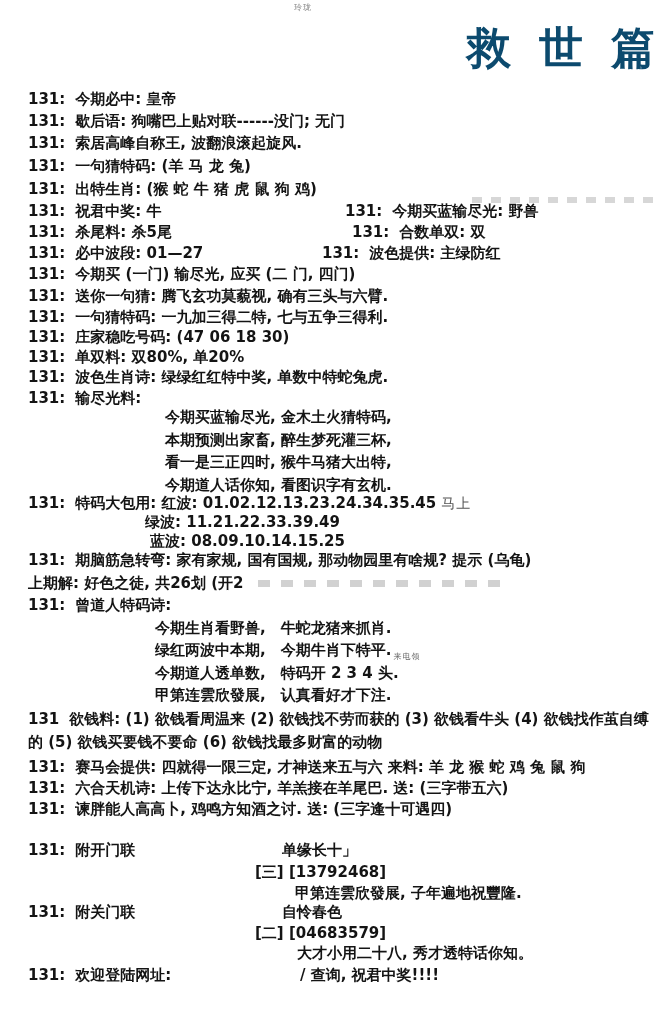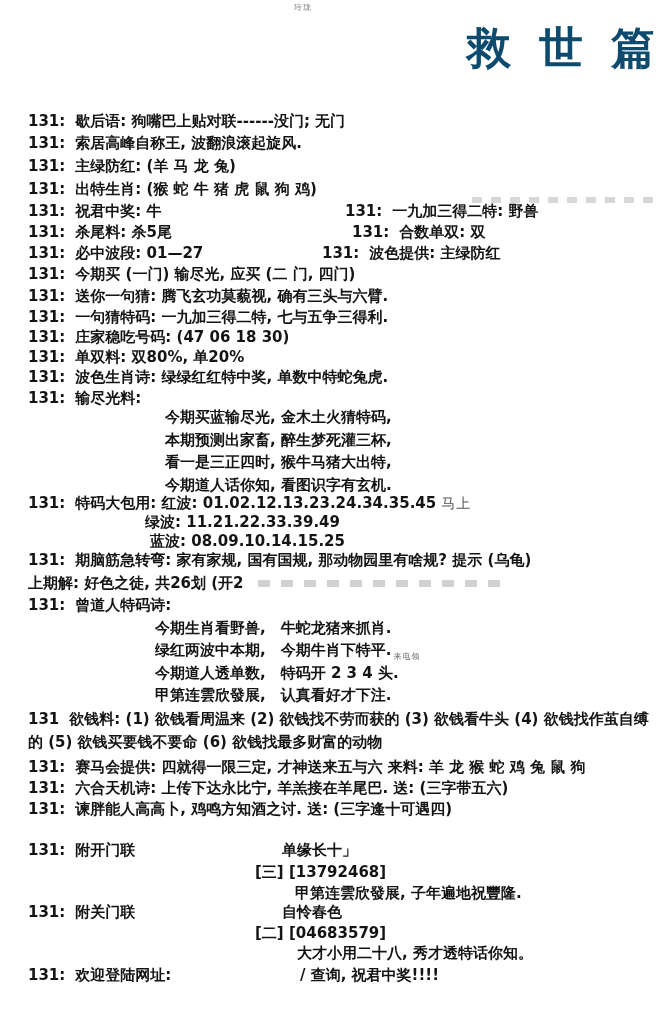--- a/index.html
+++ b/index.html
@@ -21,30 +21,31 @@
           background:repeating-linear-gradient(90deg,#8f8f8f 0 10px,transparent 10px 19px);filter:blur(.5px);}
 </style>
 </head>
 <body>
 
 <div id="page">
 
   <div class="title-note">玲珑</div>
   <h1 class="title">救世篇</h1>
 
+  <div class="row" style="top:90px"><span class="pfx">131:</span><span class="txt">今期必中: 皇帝</span></div>
   <div class="row" style="top:112px"><span class="pfx">131:</span><span class="txt">歇后语: 狗嘴巴上贴对联------没门; 无门</span></div>
   <div class="row" style="top:134px"><span class="pfx">131:</span><span class="txt">索居高峰自称王, 波翻浪滚起旋风.</span></div>
-  <div class="row" style="top:157px"><span class="pfx">131:</span><span class="txt">主绿防红: (羊 马 龙 兔)</span></div>
+  <div class="row" style="top:157px"><span class="pfx">131:</span><span class="txt">一句猜特码: (羊 马 龙 兔)</span></div>
   <div class="row" style="top:180px"><span class="pfx">131:</span><span class="txt">出特生肖:  (猴 蛇 牛 猪 虎 鼠 狗 鸡)</span></div>
 
   <div class="smudge-abs"></div>
 
   <div class="row" style="top:202px">
     <span class="pfx">131:</span><span class="txt">祝君中奖:  牛</span>
-    <span class="rcol" style="left:317px"><span class="pfx">131:</span><span class="txt">一九加三得二特: 野兽</span></span>
+    <span class="rcol" style="left:317px"><span class="pfx">131:</span><span class="txt">今期买蓝输尽光: 野兽</span></span>
   </div>
   <div class="row" style="top:223px">
     <span class="pfx">131:</span><span class="txt">杀尾料:  杀5尾</span>
     <span class="rcol" style="left:324px"><span class="pfx">131:</span><span class="txt">合数单双:  双</span></span>
   </div>
   <div class="row" style="top:244px">
     <span class="pfx">131:</span><span class="txt">必中波段:  01—27</span>
     <span class="rcol" style="left:294px"><span class="pfx">131:</span><span class="txt">波色提供:  主绿防红</span></span>
   </div>
 

